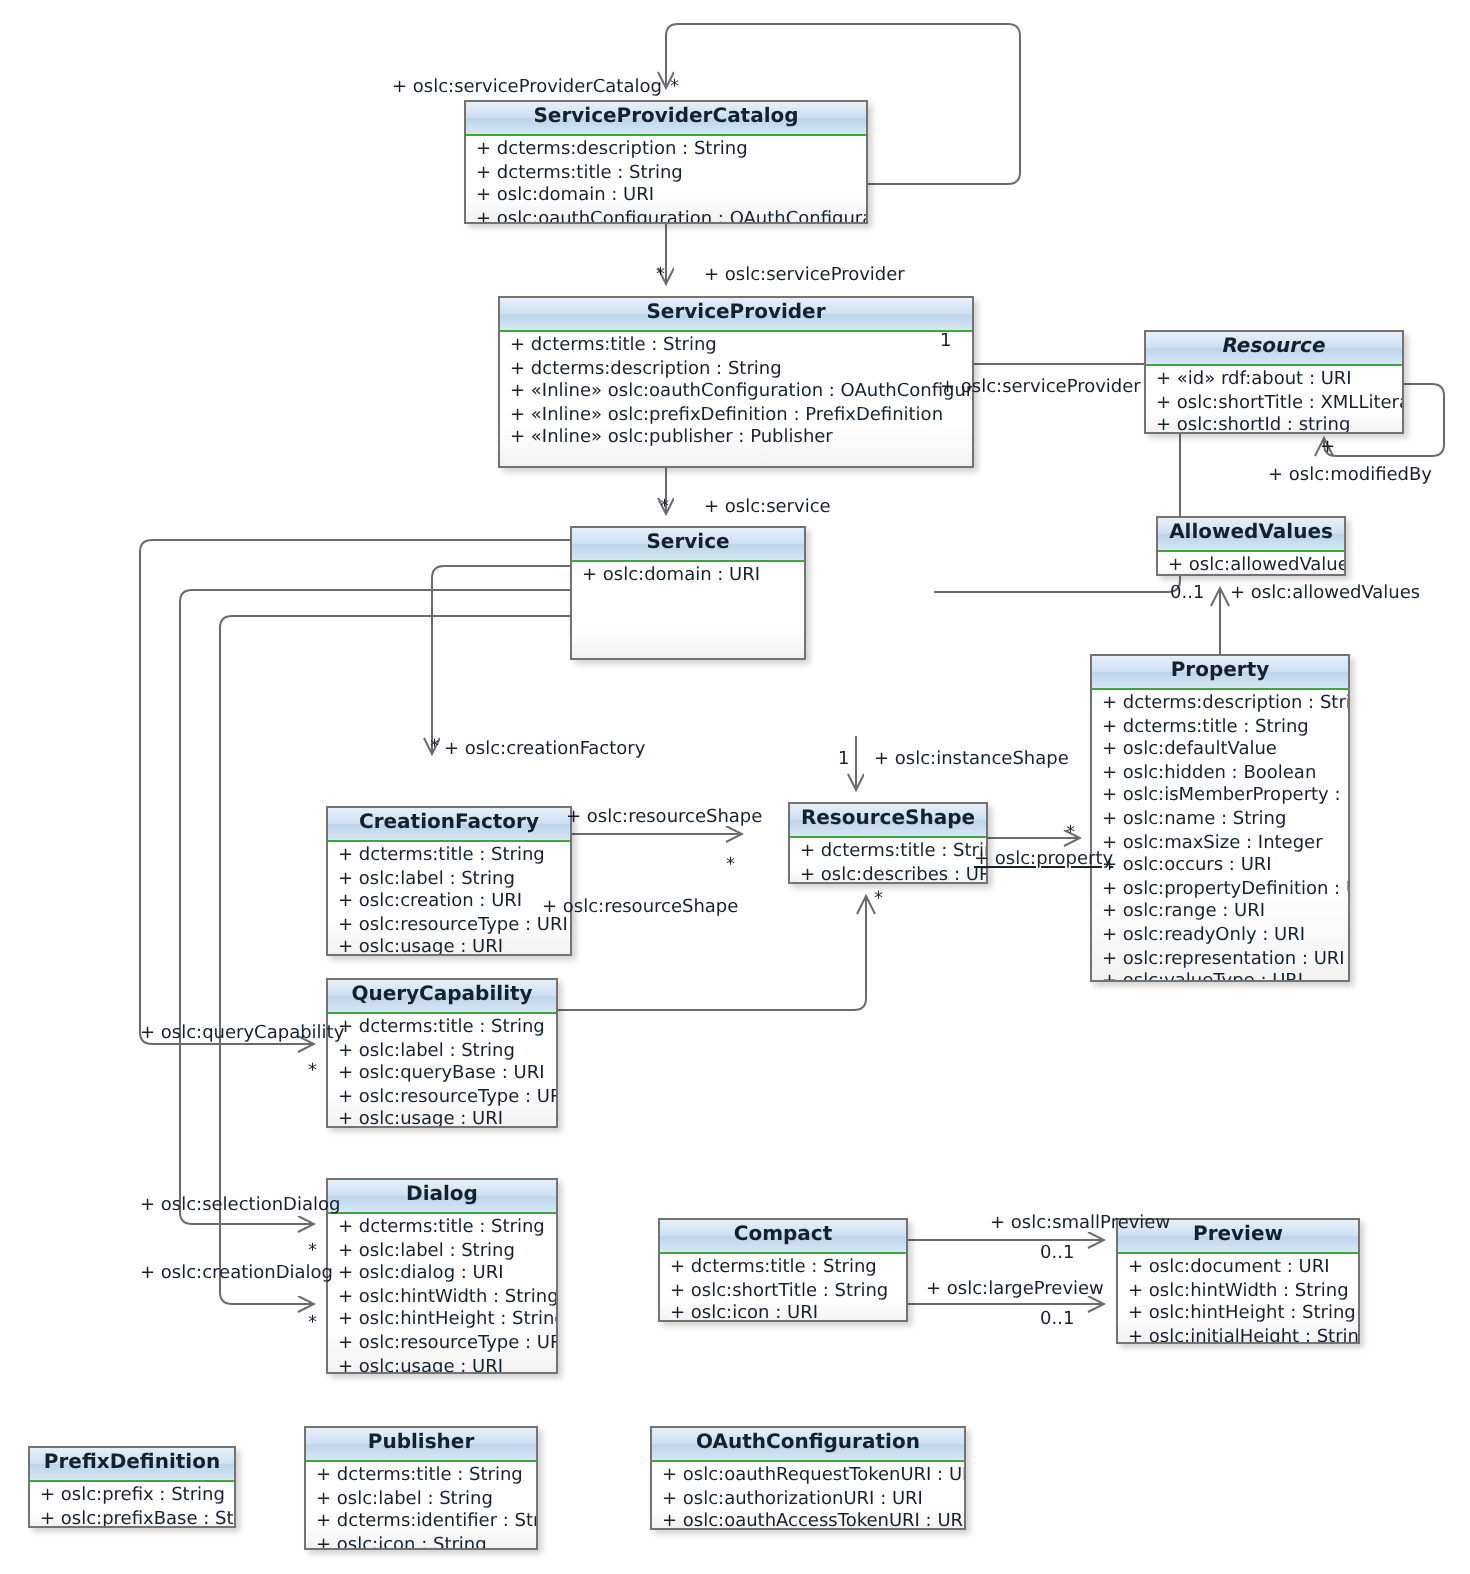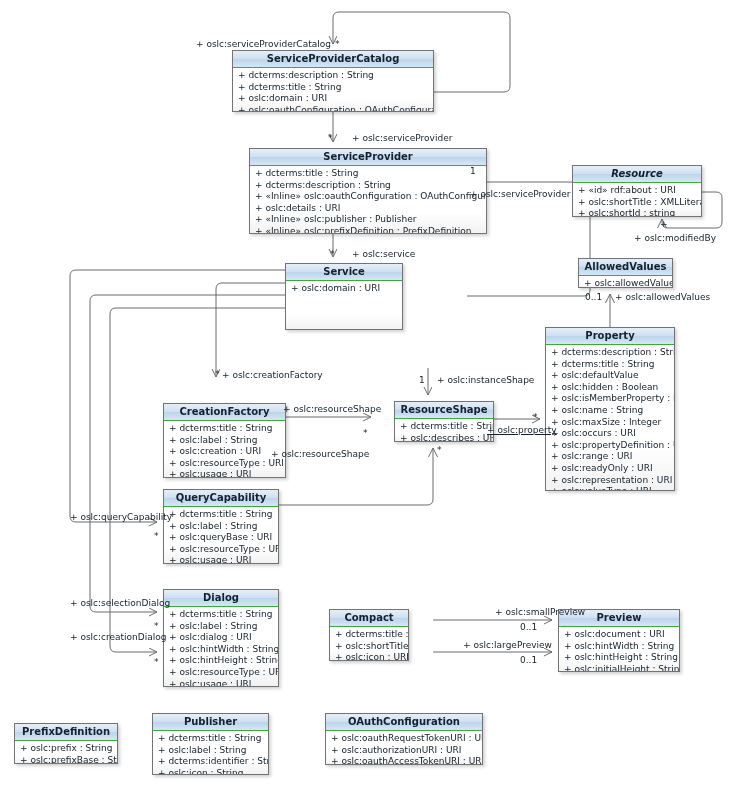--- a/index.html
+++ b/index.html
@@ -134,23 +134,22 @@
           <div class="uml-attr">+ oslc:domain : URI</div>
           <div class="uml-attr">+ oslc:oauthConfiguration : OAuthConfiguration</div>
         </div>
       </div>
       <div class="uml-class" style="left: 229px; top: 148px; width: 238px; height: 86px; margin-left: 20px;">
         <div class="uml-title">ServiceProvider</div>
         <div class="uml-body">
           <div class="uml-attr">+ dcterms:title : String</div>
           <div class="uml-attr">+ dcterms:description : String</div>
           <div class="uml-attr">+ «Inline» oslc:oauthConfiguration : OAuthConfiguration</div>
-          <div class="uml-attr">+ oslc:details : URI</div>
+          <div class="uml-attr">+ «Inline» oslc:prefixDefinition : PrefixDefinition</div>
           <div class="uml-attr">+ «Inline» oslc:publisher : Publisher</div>
-          <div class="uml-attr">+ «Inline» oslc:prefixDefinition : PrefixDefinition</div>
         </div>
       </div>
       <div class="uml-class" style="left: 572px; top: 165px; width: 130px; height: 52px;">
         <div class="uml-title abstract">Resource</div>
         <div class="uml-body">
           <div class="uml-attr">+ «id» rdf:about : URI</div>
           <div class="uml-attr">+ oslc:shortTitle : XMLLiteral</div>
           <div class="uml-attr">+ oslc:shortId : string</div>
         </div>
       </div>
@@ -216,21 +215,21 @@
         <div class="uml-body">
           <div class="uml-attr">+ dcterms:title : String</div>
           <div class="uml-attr">+ oslc:label : String</div>
           <div class="uml-attr">+ oslc:dialog : URI</div>
           <div class="uml-attr">+ oslc:hintWidth : String</div>
           <div class="uml-attr">+ oslc:hintHeight : String</div>
           <div class="uml-attr">+ oslc:resourceType : URI</div>
           <div class="uml-attr">+ oslc:usage : URI</div>
         </div>
       </div>
-      <div class="uml-class" style="left: 329px; top: 609px; width: 80px; height: 52px;">
+      <div class="uml-class" style="left: 329px; top: 609px; width: 125px; height: 52px;">
         <div class="uml-title">Compact</div>
         <div class="uml-body">
           <div class="uml-attr">+ dcterms:title : String</div>
           <div class="uml-attr">+ oslc:shortTitle : String</div>
           <div class="uml-attr">+ oslc:icon : URI</div>
         </div>
       </div>
       <div class="uml-class" style="left: 558px; top: 609px; width: 122px; height: 63px;">
         <div class="uml-title">Preview</div>
         <div class="uml-body">

